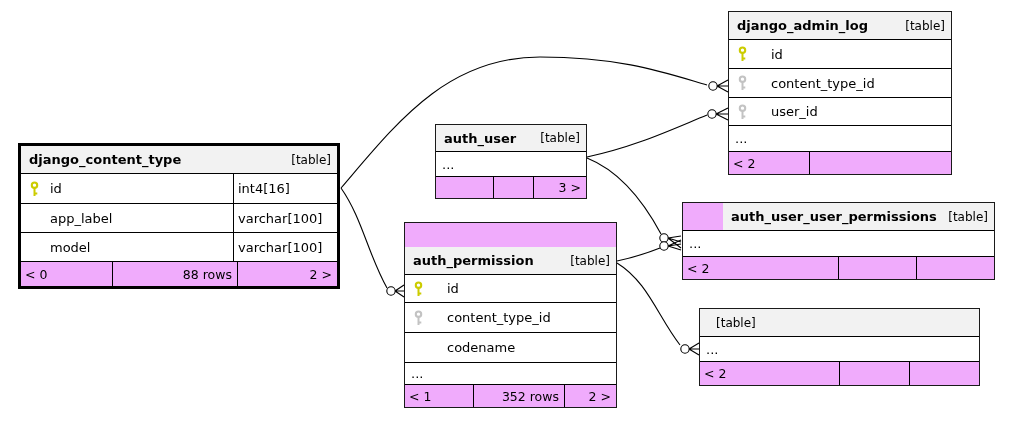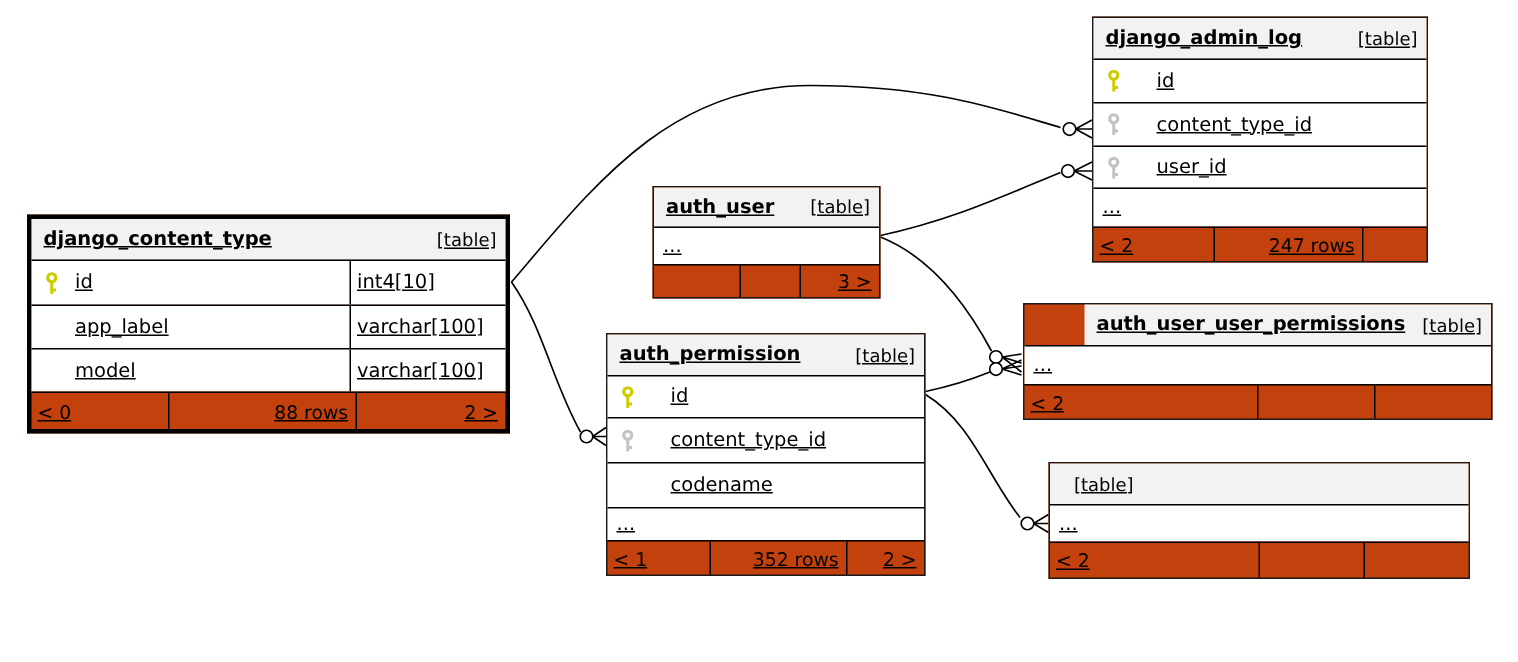--- a/index.html
+++ b/index.html
@@ -7,24 +7,23 @@
     --fk:#c3c3c3;
     --header-bg:#f2f2f2;
   }
   html,body{margin:0;padding:0;background:#fff;}
   #canvas{
     position:relative;width:1012px;height:441px;background:#fff;overflow:hidden;
     font-family:"DejaVu Sans","Liberation Sans",sans-serif;color:#000;
   }
   #edges{position:absolute;left:0;top:0;z-index:0;}
   .tbl{
-    position:absolute;z-index:1;background:#c2410c;
+    position:absolute;z-index:1;background:#f0abfc;
     border:1px solid #1a1a1a;box-sizing:border-box;
     font-size:13px;
-    text-decoration:underline;
   }
   .tbl.focus{border:3px solid #000;}
   .th{
     display:flex;justify-content:space-between;align-items:center;
     background:var(--header-bg);padding:0 6px 0 8px;box-sizing:border-box;
   }
   .tn{font-weight:bold;font-size:13px;white-space:nowrap;}
   .tt{font-size:12px;margin-left:8px;white-space:nowrap;}
   .tr{
     display:flex;align-items:center;border-top:1px solid #000;
@@ -100,21 +99,21 @@
       <span class="tt">[table]</span>
     </div>
     <div class="tr" style="height:30px;">
       <span class="ki pk">
           <svg width="11" height="16" viewBox="0 0 11 16">
             <circle cx="5.5" cy="4.2" r="2.7" fill="none" stroke="currentColor" stroke-width="2.1"></circle>
             <path d="M5.5 6.9 L5.5 15 M5.5 12.4 L8.3 12.4" stroke="currentColor" stroke-width="2" fill="none"></path>
           </svg>
         </span>
       <span class="rn">id</span>
-      <span class="rt">int4[10]</span>
+      <span class="rt">int4[16]</span>
     </div>
     <div class="tr" style="height:29px;">
       <span class="ki none">
           <svg width="11" height="16" viewBox="0 0 11 16"></svg>
         </span>
       <span class="rn">app_label</span>
       <span class="rt">varchar[100]</span>
     </div>
     <div class="tr" style="height:29px;">
       <span class="ki none">
@@ -175,27 +174,26 @@
             <path d="M5.5 6.9 L5.5 15 M5.5 12.4 L8.3 12.4" stroke="currentColor" stroke-width="2" fill="none"></path>
           </svg>
         </span>
       <span class="rn">user_id</span>
     </div>
     <div class="tr erow" style="height:26px;">
       <span class="rn">...</span>
     </div>
     <div class="tf" style="height:23px;">
       <span class="fc l" style="width:80px;">&lt; 2</span>
-      <span class="fc r" style="width:99px;">247 rows</span>
       <span class="fc r grow"></span>
     </div>
   </div>
 
   <div class="tbl" style="left:404px;top:222px;width:213px;">
-    <div class="th" style="height:27px;">
+    <div class="th" style="height:27px;margin-top:24px;">
       <span class="tn">auth_permission</span>
       <span class="tt">[table]</span>
     </div>
     <div class="tr" style="height:28px;">
       <span class="ki pk">
           <svg width="11" height="16" viewBox="0 0 11 16">
             <circle cx="5.5" cy="4.2" r="2.7" fill="none" stroke="currentColor" stroke-width="2.1"></circle>
             <path d="M5.5 6.9 L5.5 15 M5.5 12.4 L8.3 12.4" stroke="currentColor" stroke-width="2" fill="none"></path>
           </svg>
         </span>

